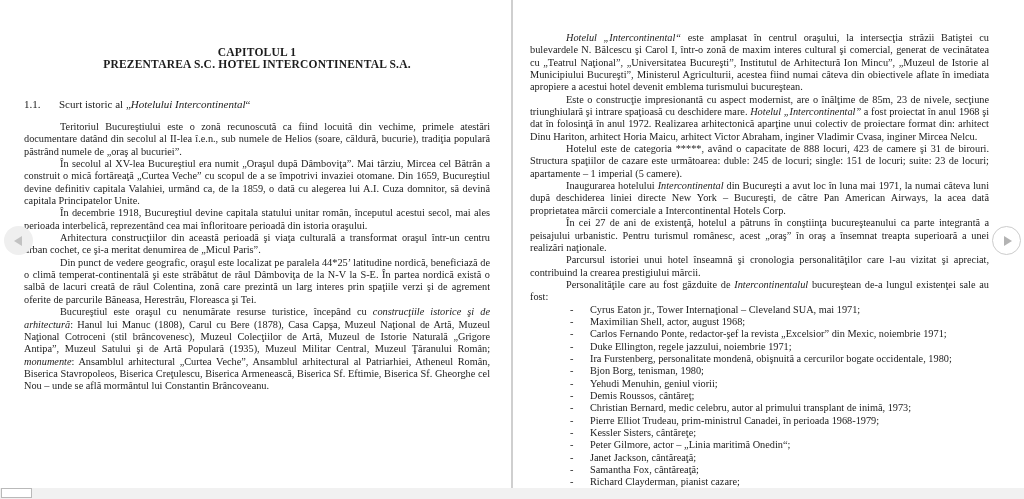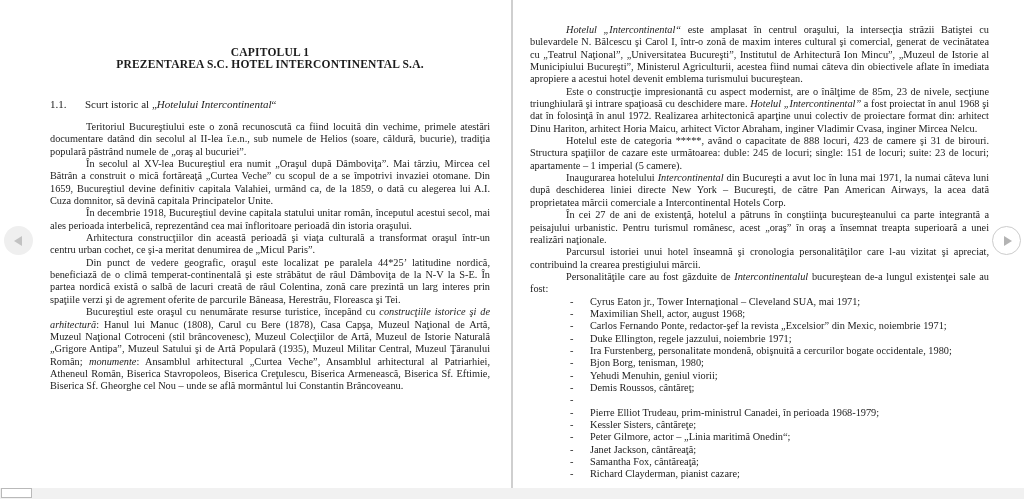--- a/index.html
+++ b/index.html
@@ -4,33 +4,33 @@
 <style>
   * { margin:0; padding:0; box-sizing:border-box; }
   html,body { background:#fff; }
   .viewer {
     position:relative; width:1024px; height:499px;
     background:#fff; overflow:hidden;
     font-family:"Liberation Serif","DejaVu Serif",serif;
     color:#1c1c1c;
   }
   .page { position:absolute; top:0; height:488px; background:#fff; }
-  .page-left  { left:0;   width:511px; padding:46px 21px 0 50px; }
+  .page-left  { left:0;   width:511px; padding:46px 21px 0 24px; }
   .page-right { left:513px; width:511px; padding:16px 35px 0 17px; }
   .page-divider { position:absolute; left:511px; top:0; width:2px; height:488px; background:#cfcfcf; }
 
   h1.chapter, h2.chapter {
     text-align:center; font-size:11.5px; font-weight:bold; letter-spacing:.2px;
   }
   h2.chapter { }
   .section-heading { margin-top:28px; display:flex; font-weight:normal; font-size:11px; }
   .section-heading .sec-num { width:35px; flex:0 0 35px; }
 
   .body-text { margin-top:11px; font-size:10.3px; line-height:12.35px; text-align:justify; }
-  .page-right .body-text { margin-top:8px; }
+  .page-right .body-text { margin-top:16px; }
   p.para { text-indent:36px; }
 
   ul.guest-list { list-style:none; padding-left:40px; }
   ul.guest-list li { display:flex; }
   ul.guest-list .dash { flex:0 0 20px; text-align:left; }
 
   .nav-btn {
     position:absolute; top:226px; width:29px; height:29px; border-radius:50%;
     display:flex; align-items:center; justify-content:center;
     cursor:pointer; padding:0;
@@ -120,20 +120,21 @@
             <span>Yehudi Menuhin, geniul viorii;</span>
           </li>
 
           <li>
             <span class="dash">-</span>
             <span>Demis Roussos, cântăreţ;</span>
           </li>
 
           <li>
             <span class="dash">-</span>
+            <span>Christian Bernard, medic celebru, autor al primului transplant de inimă, 1973;</span>
           </li>
 
           <li>
             <span class="dash">-</span>
             <span>Pierre Elliot Trudeau, prim-ministrul Canadei, în perioada 1968-1979;</span>
           </li>
 
           <li>
             <span class="dash">-</span>
             <span>Kessler Sisters, cântăreţe;</span>

